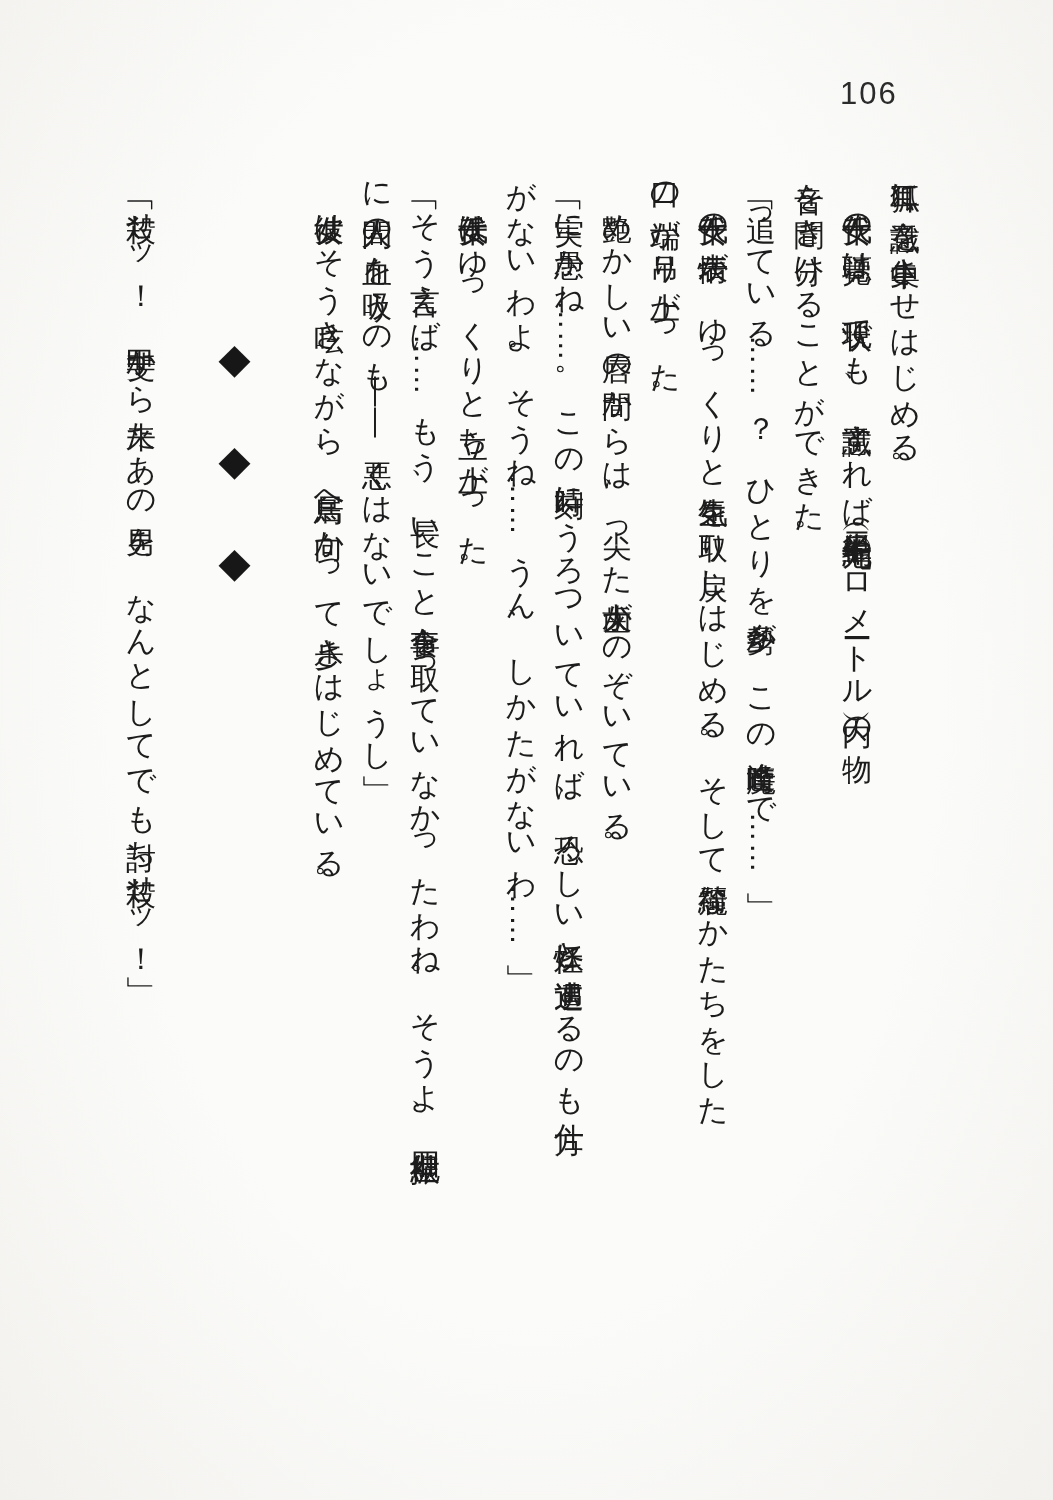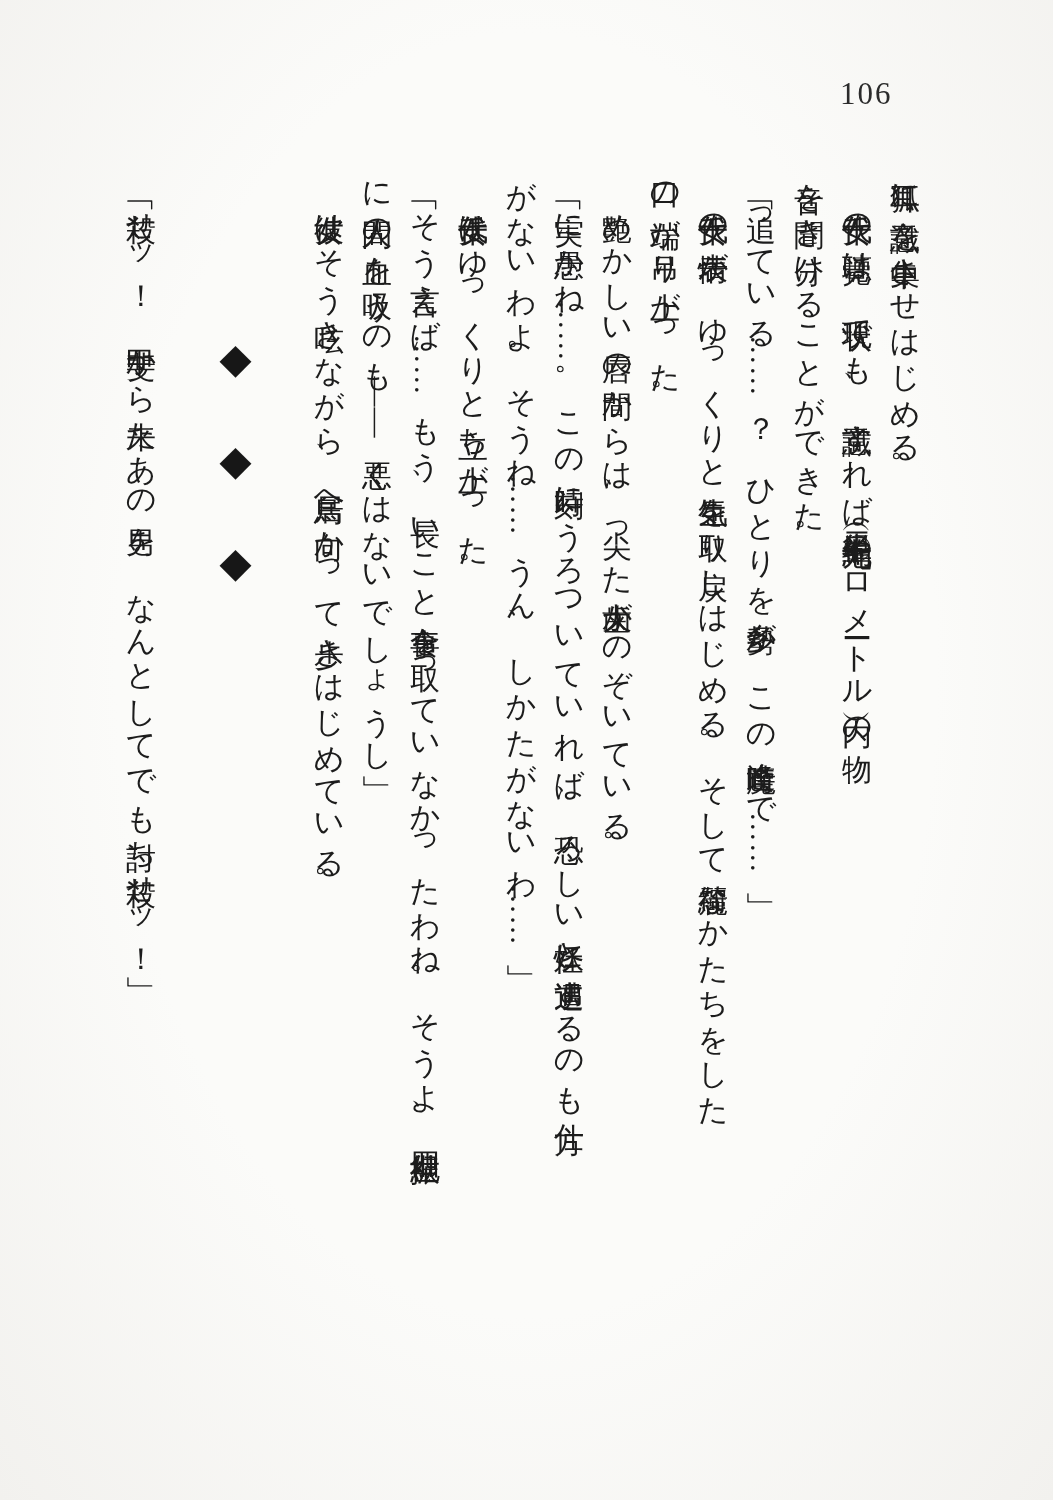--- a/index.html
+++ b/index.html
@@ -3,21 +3,21 @@
 <meta charset="utf-8">
 <style>
   * { margin: 0; padding: 0; box-sizing: border-box; }
   body { background: #e9e9e7; }
 
   .page {
     position: relative;
     width: 1053px;
     height: 1500px;
     background: radial-gradient(ellipse at 50% 45%, #fbfbf9 55%, #f2f1ee 100%);
-    font-family: Liberation Serif, serif;
+    font-family: Liberation Sans, sans-serif;
     overflow: hidden;
     padding-left: 20px;
   }
 
   .page-number {
     position: absolute;
     top: 76px;
     left: 840px;
     font-size: 31px;
     letter-spacing: 2px;

